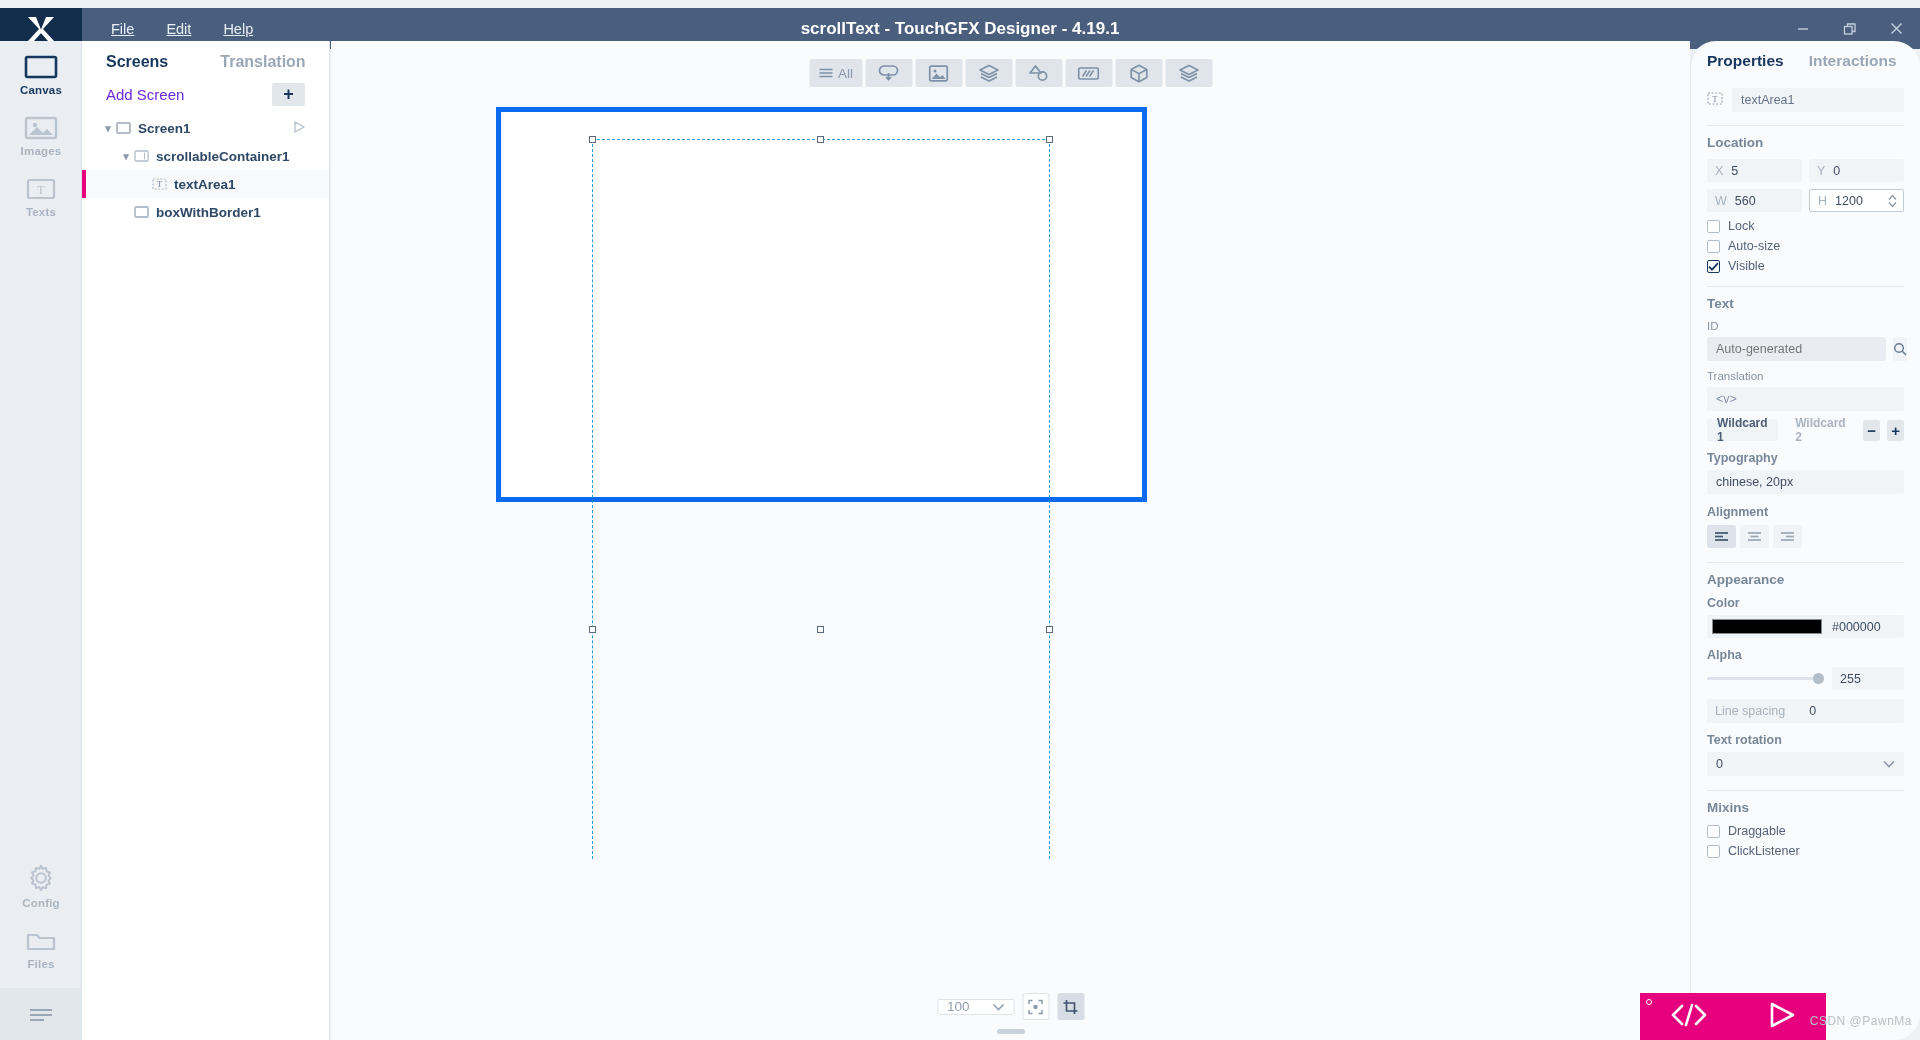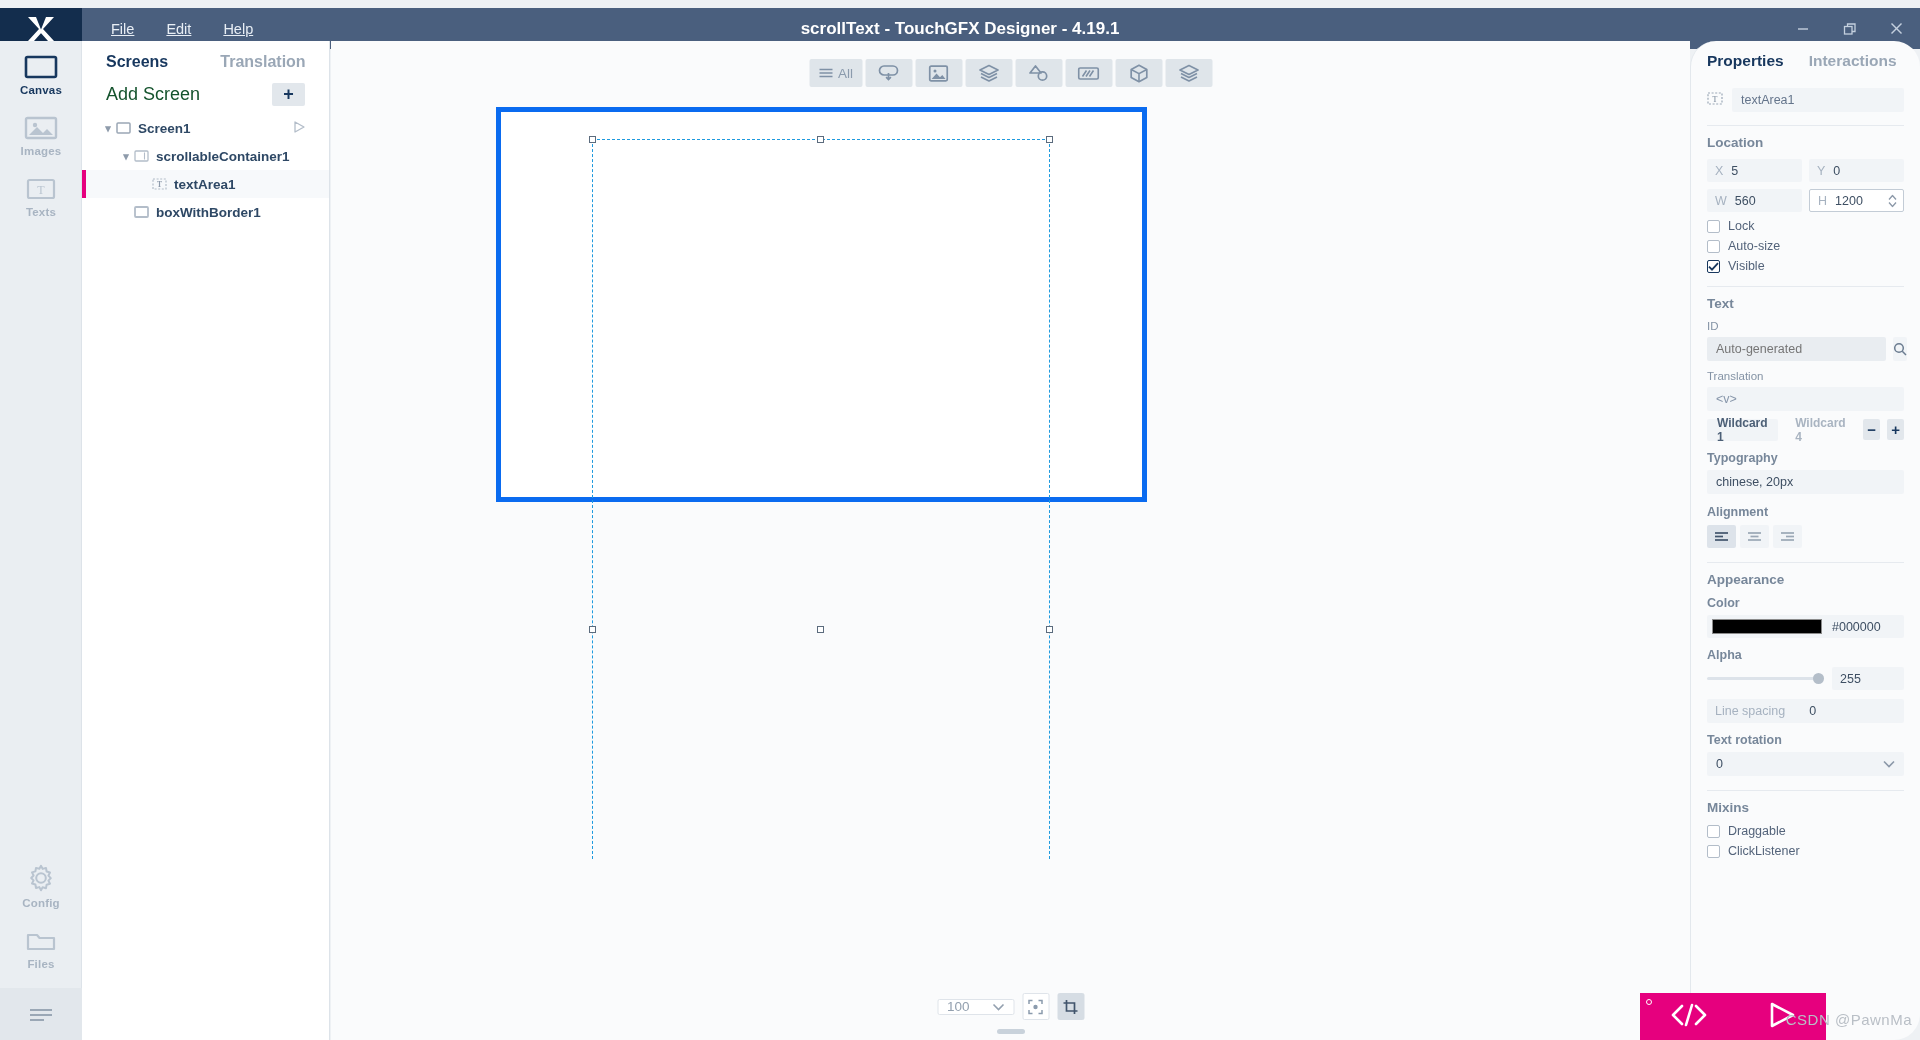--- a/index.html
+++ b/index.html
@@ -61,21 +61,21 @@
     position: absolute; top: 41px; left: 82px; width: 248px; height: 999px;
     background: #ffffff; border-right: 1px solid #dde3e9;
   }
   .tree-tabs { display: flex; padding: 12px 24px 6px 24px; gap: 52px; }
   .tree-tab { font-size: 16px; font-weight: 700; color: #9aa7b6; cursor: default; }
   .tree-tab.active { color: #17375e; }
   .add-screen-row {
     display: flex; align-items: center; justify-content: space-between;
     padding: 6px 24px 4px 24px;
   }
-  .add-screen-lbl { font-size: 18px; color: #14532d; }
+  .add-screen-lbl { font-size: 15px; color: #6d28d9; }
   .add-btn {
     width: 33px; height: 23px; background: #e2e7ec; border-radius: 2px;
     display: flex; align-items: center; justify-content: center;
     color: #17375e; font-size: 18px; font-weight: 700; cursor: pointer;
   }
   .tree-rows { margin-top: 4px; position: relative; }
   .tree-row {
     display: flex; align-items: center; height: 28px; position: relative;
     font-size: 13.5px; font-weight: 700; color: #2e4865; cursor: pointer;
     padding-left: 0;
@@ -184,21 +184,21 @@
   .id-row { display: flex; gap: 7px; align-items: center; }
   .id-field {
     flex: 1; background: #e9edf1; border-radius: 2px; height: 24px;
     display: flex; align-items: center; padding: 0 9px;
     font-size: 12.5px; color: #b0bac5;
   }
   .search-btn {
     width: 25px; height: 24px; background: #f1f4f7; border-radius: 2px;
     display: flex; align-items: center; justify-content: center; color: #6b7c90; cursor: pointer;
   }
-  .wc-row { display: flex; align-items: flex-start; gap: 7px; margin-top: 8px; }
+  .wc-row { display: flex; align-items: flex-end; gap: 7px; margin-top: 8px; }
   .wc-chip {
     background: #f1f4f7; border-radius: 2px; height: 22px; padding: 0 10px;
     display: flex; align-items: center; font-size: 12px; font-weight: 700;
     color: #4c5f76; cursor: pointer;
   }
   .wc-chip.dim { background: transparent; color: #a9b4c1; }
   .pm-btn {
     width: 20px; height: 21px; background: #e2e7ec; border-radius: 2px;
     display: flex; align-items: center; justify-content: center;
     color: #17375e; font-size: 15px; font-weight: 700; cursor: pointer;
@@ -237,21 +237,21 @@
     position: absolute; right: 94px; bottom: 0; width: 186px; height: 47px;
     background: #e6007e; display: flex; align-items: center; justify-content: space-around;
     cursor: pointer;
   }
   .actions .dot {
     position: absolute; left: 6px; top: 6px; width: 6px; height: 6px;
     border: 1.5px solid #ffffff; border-radius: 50%;
   }
   .watermark {
     position: absolute; right: 8px; bottom: 12px; color: #b9bfc6;
-    font-size: 15px; letter-spacing: .5px; pointer-events: none;
+    font-size: 12px; letter-spacing: .5px; pointer-events: none;
   }
 </style>
 </head>
 <body>
 
 <div class="titlebar">
   <div class="logo-box">
     <svg width="30" height="28" viewBox="0 0 30 28">
       <path d="M2 2 L13 14 L2 26 L8 26 L16 17 L10 2 Z" fill="#ffffff"></path>
       <path d="M28 2 L17 14 L28 26 L22 26 L14 17 L20 2 Z" fill="#ffffff"></path>
@@ -570,21 +570,21 @@
         <line x1="9.3" y1="9.3" x2="13" y2="13" stroke="#6b7c90" stroke-width="1.5"></line>
       </svg>
     </div>
   </div>
 
   <div class="sub-lbl" style="margin-top:9px;">Translation</div>
   <div class="field" style="color:#8796aa;">&lt;v&gt;</div>
 
   <div class="wc-row">
     <div class="wc-chip">Wildcard 1</div>
-    <div class="wc-chip dim">Wildcard 4</div>
+    <div class="wc-chip dim">Wildcard 2</div>
     <div class="pm-btn">−</div>
     <div class="pm-btn">+</div>
   </div>
 
   <div class="sub-lbl" style="margin-top:10px;font-weight:700;color:#77879a;font-size:12.5px;">Typography</div>
   <div class="field" style="color:#3e4f63;">chinese, 20px</div>
 
   <div class="sub-lbl" style="margin-top:11px;font-weight:700;color:#77879a;font-size:12.5px;">Alignment</div>
   <div class="align-row">
     <div class="align-btn on">

